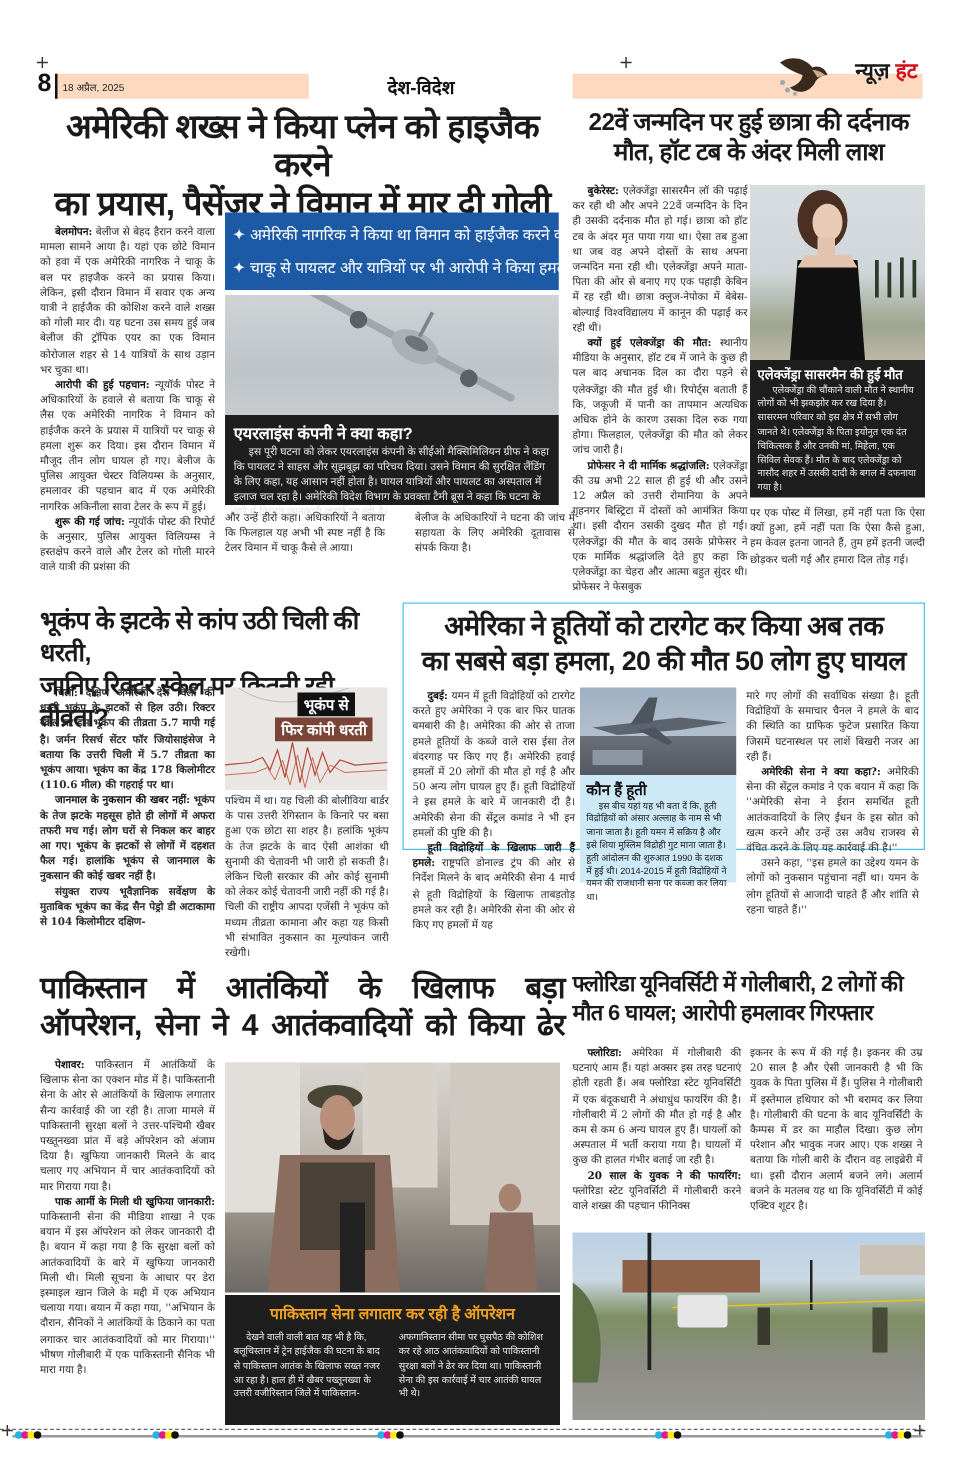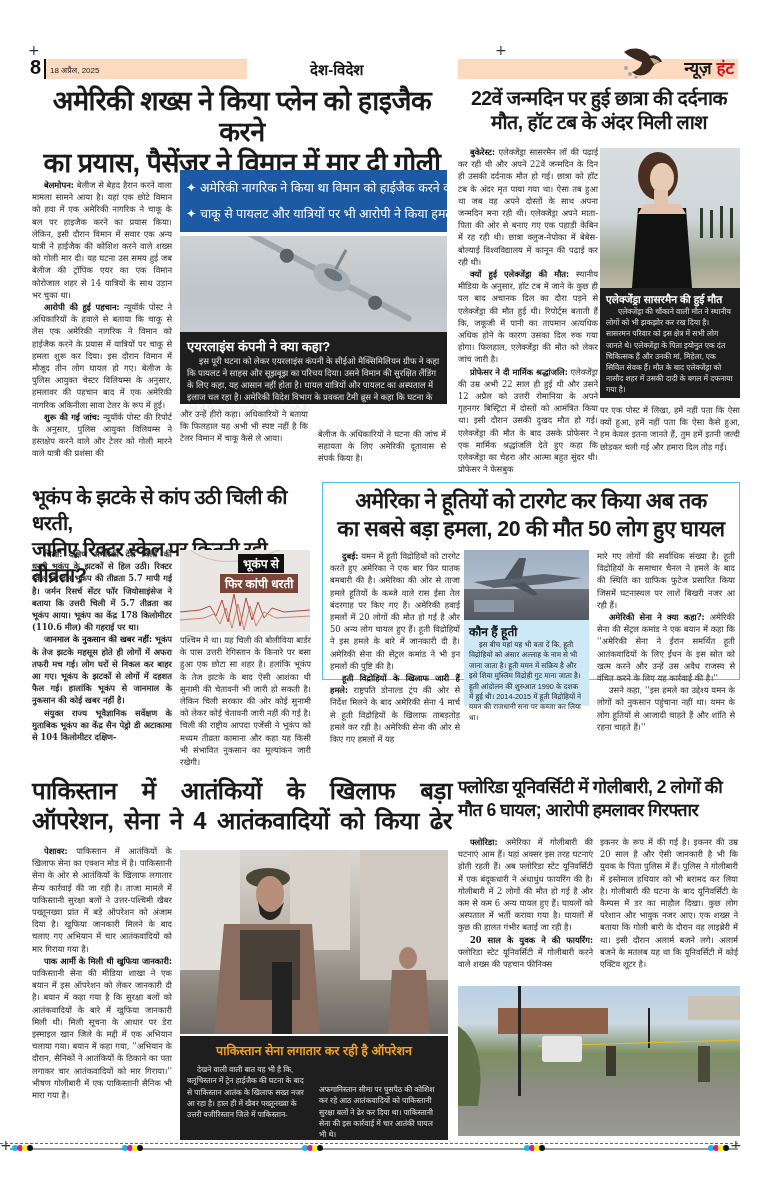--- a/index.html
+++ b/index.html
@@ -8,21 +8,21 @@
 
   .reg { position: absolute; font-family: "DejaVu Sans", sans-serif; font-size: 14px; color: #333; line-height: 1; }
 
   
   .masthead { position: absolute; left: 30px; top: 58px; width: 708px; height: 22px; }
   .mh-pagenum { position: absolute; left: 0; top: -2px; font-family: "Liberation Sans", sans-serif; font-weight: bold; font-size: 20px; color: #111; }
   .mh-bar-left { position: absolute; left: 14px; top: 1px; width: 203px; height: 20px; background: #fcd9bf; border-left: 2px solid #111; }
   .mh-date { position: absolute; left: 20px; top: 6px; font-family: "Liberation Sans", sans-serif; font-size: 8px; color: #222; }
   .mh-section { position: absolute; left: 280px; top: 1px; font-family: "Liberation Sans", sans-serif; font-weight: bold; font-size: 15px; color: #111; }
   .mh-bar-right { position: absolute; left: 428px; top: 1px; width: 280px; height: 20px; background: #fcd9bf; }
-  .mh-logo { position: absolute; right: 4px; top: -14px; height: 36px; display: flex; align-items: flex-end; gap: 20px; }
+  .mh-logo { position: absolute; right: 4px; top: -14px; height: 36px; display: flex; gap: 20px; }
   .mh-bird { width: 44px; height: 34px; }
   .mh-logo-text { font-family: "Liberation Sans", sans-serif; font-weight: bold; font-size: 17px; color: #1a1a1a; padding-bottom: 1px; }
   .mh-logo-text .red { color: #d0121b; }
 
   
   .headline { position: absolute; font-family: "Liberation Sans", sans-serif; font-weight: bold; color: #1a1a1a; line-height: 1.15; letter-spacing: -0.5px; }
   .body-text { position: absolute; font-size: 8.3px; line-height: 12.2px; color: #2b2b2b; text-align: justify; }
   .body-text p { text-indent: 12px; }
   .body-text b { color: #111; }
 
@@ -108,21 +108,21 @@
 <div class="dark-box" style="left:180px;top:332px;width:267px;height:72px;padding:5px 7px;">
   <div class="title">एयरलाइंस कंपनी ने क्या कहा?</div>
   <div class="txt">
       <p>इस पूरी घटना को लेकर एयरलाइंस कंपनी के सीईओ मैक्सिमिलियन ग्रीफ ने कहा कि पायलट ने साहस और सूझबूझ का परिचय दिया। उसने विमान की सुरक्षित लैंडिंग के लिए कहा, यह आसान नहीं होता है। घायल यात्रियों और पायलट का अस्पताल में इलाज चल रहा है। अमेरिकी विदेश विभाग के प्रवक्ता टैमी ब्रूस ने कहा कि घटना के बारे में विस्तृत जानकारी जुटाई जा रही है।</p>
     </div>
 </div>
 
 <div class="body-text" style="left:180px;top:408px;width:128px;">
   <p style="text-indent:0">और उन्हें हीरो कहा। अधिकारियों ने बताया कि फिलहाल यह अभी भी स्पष्ट नहीं है कि टेलर विमान में चाकू कैसे ले आया।</p>
 </div>
-<div class="body-text" style="left:318px;top:408px;width:128px;margin-top:20px;">
+<div class="body-text" style="left:332px;top:408px;width:128px;">
   <p style="text-indent:0">बेलीज के अधिकारियों ने घटना की जांच में सहायता के लिए अमेरिकी दूतावास से संपर्क किया है।</p>
 </div>
 
 <div class="headline" style="left:458px;top:86px;width:282px;font-size:19.5px;text-align:center;line-height:1.25;">
   <div>22वें जन्मदिन पर हुई छात्रा की दर्दनाक</div>
   <div>मौत, हॉट टब के अंदर मिली लाश</div>
 </div>
 
 <div class="body-text" style="left:458px;top:146px;width:140px;">
   <p><b>बुकेरेस्ट:</b><span> एलेक्जेंड्रा सासरमैन लॉ की पढ़ाई कर रही थी और अपने 22वें जन्मदिन के दिन ही उसकी दर्दनाक मौत हो गई। छात्रा को हॉट टब के अंदर मृत पाया गया था। ऐसा तब हुआ था जब वह अपने दोस्तों के साथ अपना जन्मदिन मना रही थी। एलेक्जेंड्रा अपने माता-पिता की ओर से बनाए गए एक पहाड़ी केबिन में रह रही थी। छात्रा क्लुज-नेपोका में बेबेस-बोल्याई विश्वविद्यालय में कानून की पढ़ाई कर रही थी।</span></p>
@@ -233,21 +233,21 @@
     <rect x="92" y="112" width="20" height="72" fill="#222"></rect>
     <ellipse cx="228" cy="108" rx="9" ry="11" fill="#a5836f"></ellipse>
     <path d="M212 120 L246 120 L250 184 L208 184 Z" fill="#8a6d5e"></path>
   </svg>
 </div>
 
 <div class="dark-box" style="left:180px;top:1036px;width:268px;height:104px;padding:6px 7px;">
   <div style="font-family:'Liberation Sans',sans-serif;font-weight:bold;font-size:12.5px;color:#f0a020;text-align:center;margin-bottom:5px;">पाकिस्तान सेना लगातार कर रही है ऑपरेशन</div>
   <div style="display:flex;gap:10px;">
     <div class="txt" style="flex:1;font-size:7.6px;line-height:11.3px;text-indent:10px;">देखने वाली वाली बात यह भी है कि, बलूचिस्तान में ट्रेन हाईजैक की घटना के बाद से पाकिस्तान आतंक के खिलाफ सख्त नजर आ रहा है। हाल ही में खैबर पख्तूनख्वा के उत्तरी वजीरिस्तान जिले में पाकिस्तान-</div>
-    <div class="txt" style="flex:1;font-size:7.6px;line-height:11.3px;margin-top:20px;">अफगानिस्तान सीमा पर घुसपैठ की कोशिश कर रहे आठ आतंकवादियों को पाकिस्तानी सुरक्षा बलों ने ढेर कर दिया था। पाकिस्तानी सेना की इस कार्रवाई में चार आतंकी घायल भी थे।</div>
+    <div class="txt" style="flex:1;font-size:7.6px;line-height:11.3px;">अफगानिस्तान सीमा पर घुसपैठ की कोशिश कर रहे आठ आतंकवादियों को पाकिस्तानी सुरक्षा बलों ने ढेर कर दिया था। पाकिस्तानी सेना की इस कार्रवाई में चार आतंकी घायल भी थे।</div>
   </div>
 </div>
 
 <div class="headline" style="left:458px;top:776px;width:282px;font-size:17.6px;line-height:1.3;">
   <div>फ्लोरिडा यूनिवर्सिटी में गोलीबारी, 2 लोगों की</div>
   <div>मौत 6 घायल; आरोपी हमलावर गिरफ्तार</div>
 </div>
 
 <div class="body-text" style="left:458px;top:836px;width:135px;">
   <p><b>फ्लोरिडा:</b><span> अमेरिका में गोलीबारी की घटनाएं आम हैं। यहां अक्सर इस तरह घटनाएं होती रहती हैं। अब फ्लोरिडा स्टेट यूनिवर्सिटी में एक बंदूकधारी ने अंधाधुंध फायरिंग की है। गोलीबारी में 2 लोगों की मौत हो गई है और कम से कम 6 अन्य घायल हुए हैं। घायलों को अस्पताल में भर्ती कराया गया है। घायलों में कुछ की हालत गंभीर बताई जा रही है।</span></p>

